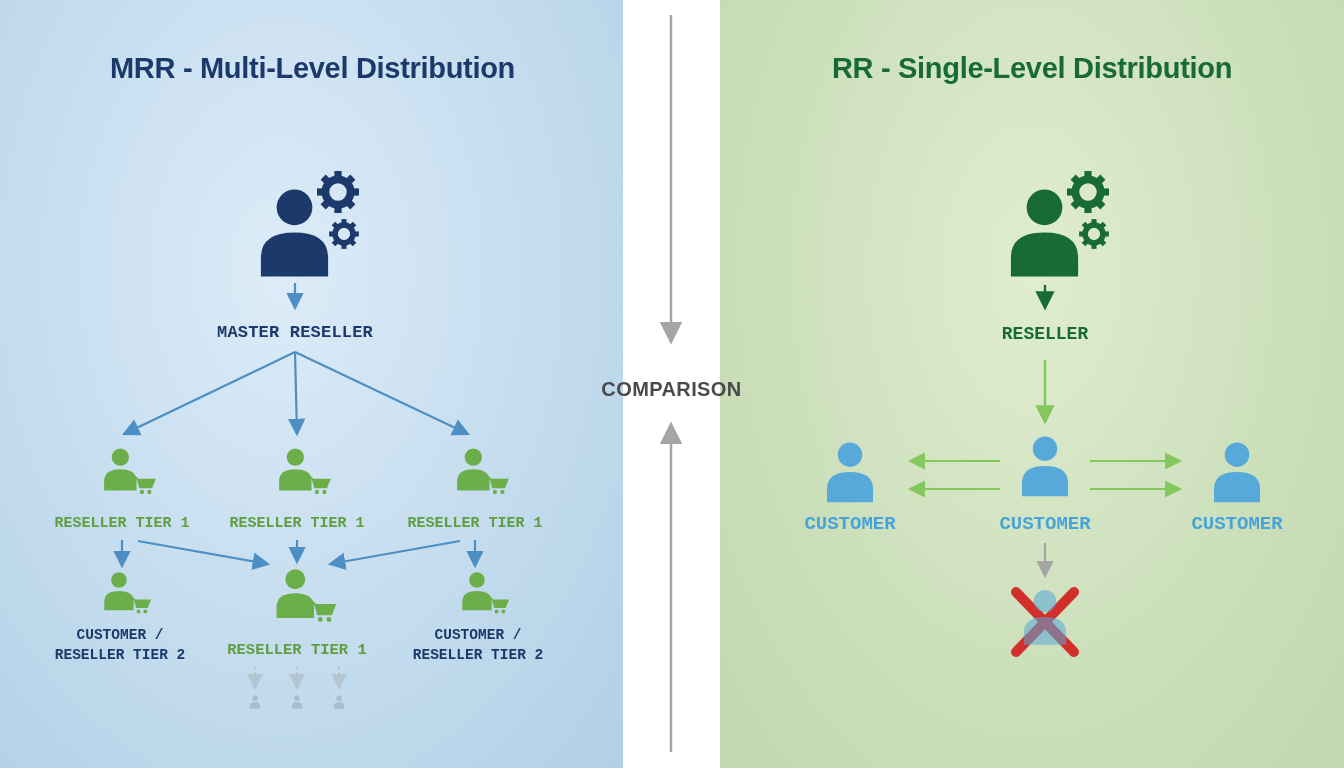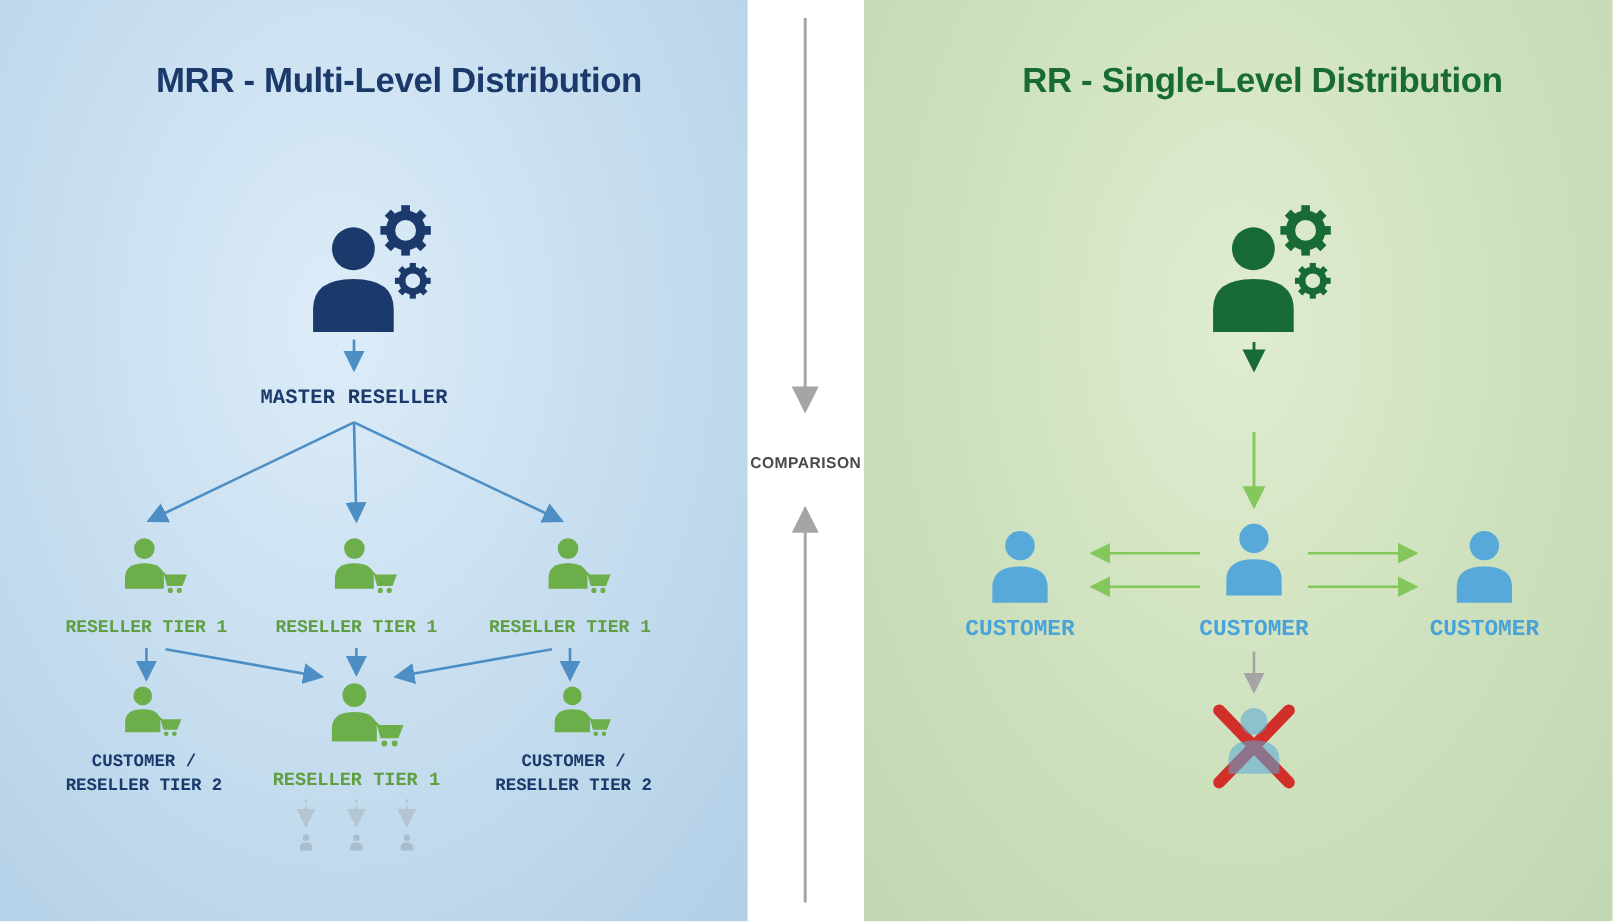--- a/index.html
+++ b/index.html
@@ -13,21 +13,21 @@
     background:radial-gradient(ellipse at 45% 35%, #ddecf8 0%, #c4dcee 55%, #b2cfe6 100%);
   }
   .panel-right{
     left:720px;width:624px;
     background:radial-gradient(ellipse at 50% 35%, #e0edd0 0%, #cde0bc 55%, #c1d7b1 100%);
   }
   .divider{position:absolute;top:0;left:623px;width:97px;height:768px;background:#ffffff;}
   .overlay{position:absolute;left:0;top:0;width:100%;height:100%;pointer-events:none;}
   .title{
     position:absolute;top:52px;left:0;width:100%;margin:0;text-align:center;
-    font-size:29px;font-weight:700;letter-spacing:-0.3px;padding-left:20px;
+    font-size:29px;font-weight:700;letter-spacing:-0.3px;
   }
   .title-left{color:var(--c-navy,#1b3a6b);}
   .title-right{color:var(--c-dark_green,#186b35);}
   .icon{position:absolute;}
   .icon svg{display:block;width:100%;height:auto;}
   .lbl{position:absolute;text-align:center;font-weight:700;white-space:pre-line;line-height:1.35;font-family:Liberation Mono, monospace;}
 
   
   .master-icon{left:240px;top:150px;width:126px;height:130px;color:var(--c-navy,#1b3a6b);}
   .master-lbl{left:165px;top:322px;width:260px;font-size:17px;color:var(--c-navy,#1b3a6b);letter-spacing:.2px;}
@@ -44,21 +44,21 @@
   .b-lbl-center{left:202px;top:640px;width:190px;font-size:15.5px;color:var(--c-green_label,#5f9e41);}
   .b-lbl-right{left:388px;top:626px;width:180px;font-size:14.5px;color:var(--c-navy,#1b3a6b);}
   .mini{width:16px;color:#7e8a94;opacity:.35;}
   .mini-a{left:247px;top:694px;}
   .mini-b{left:289px;top:694px;}
   .mini-c{left:331px;top:694px;}
 
   
   .comparison-lbl{
     position:absolute;left:-55px;top:378px;width:207px;z-index:5;
-    text-align:center;font-size:13px;font-weight:700;color:#4a4a4a;letter-spacing:.4px;
+    text-align:center;font-size:20px;font-weight:700;color:#4a4a4a;letter-spacing:.4px;
   }
 
   
   .reseller-icon{left:270px;top:150px;width:126px;height:130px;color:var(--c-dark_green,#186b35);}
   .reseller-lbl{left:225px;top:322px;width:200px;font-size:18px;color:var(--c-dark_green,#186b35);}
   .cust-icon-left{left:94px;top:436px;width:72px;color:var(--c-customer_blue,#57a9d9);}
   .cust-icon-center{left:289px;top:430px;width:72px;color:var(--c-customer_blue,#57a9d9);}
   .cust-icon-right{left:481px;top:436px;width:72px;color:var(--c-customer_blue,#57a9d9);}
   .cust-lbl-left{left:30px;top:512px;width:200px;font-size:19px;color:var(--c-customer_label,#49a3d8);}
   .cust-lbl-center{left:225px;top:512px;width:200px;font-size:19px;color:var(--c-customer_label,#49a3d8);}
@@ -232,20 +232,21 @@
       <line x1="325" y1="543" x2="325" y2="576" style="stroke:var(--c-gray,#a5a5a5)" stroke-width="2.2" marker-end="url(#mgr2)"></line>
       <line x1="296" y1="592" x2="354" y2="652" style="stroke:var(--c-red,#d22f2a)" stroke-width="10" stroke-linecap="round"></line>
       <line x1="354" y1="592" x2="296" y2="652" style="stroke:var(--c-red,#d22f2a)" stroke-width="10" stroke-linecap="round"></line>
     </svg>
 
     <div class="icon reseller-icon">
       <svg viewBox="0 0 126 130">
           <use href="#sym-person-gears"></use>
         </svg>
     </div>
+    <div class="lbl reseller-lbl">RESELLER</div>
 
     <div class="icon cust-icon-left">
       <svg viewBox="0 0 100 100">
           <use href="#sym-person"></use>
         </svg>
     </div>
     <div class="icon cust-icon-center">
       <svg viewBox="0 0 100 100">
           <use href="#sym-person"></use>
         </svg>

